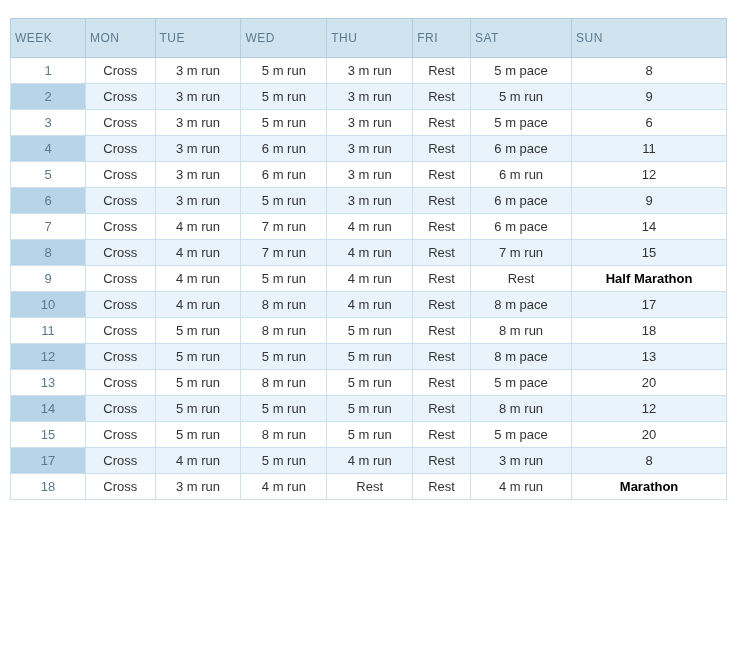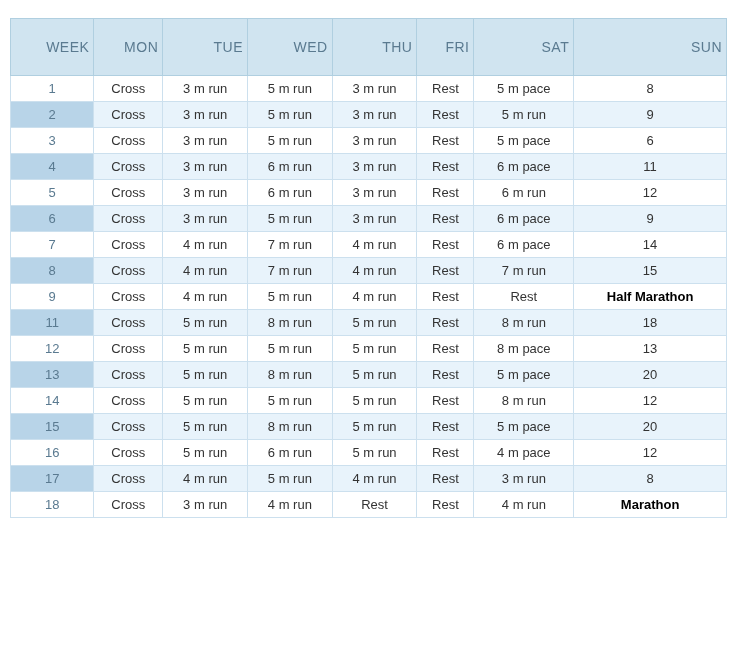--- a/index.html
+++ b/index.html
@@ -17,23 +17,23 @@
       color: #000;
     }
     table {
       border-collapse: collapse;
       width: 100%;
     }
     th {
       background-color: #d0e4f0;
       color: #5a7a90;
       font-weight: normal;
-      text-align: right;
-      padding: 20px 4px;
-      font-size: 14px;
+      text-align: left;
+      padding: 12px 4px;
+      font-size: 12px;
       letter-spacing: 0.5px;
       border: 1px solid #b0cfe0;
     }
     td {
       text-align: center;
       padding: 5px 4px;
       border: 1px solid #cce0ee;
       color: #333;
     }
     tr:nth-child(even) td {
@@ -159,20 +159,30 @@
         <td>9</td>
         <td>Cross</td>
         <td>4 m run</td>
         <td>5 m run</td>
         <td>4 m run</td>
         <td>Rest</td>
         <td>Rest</td>
         <td class="bold-cell">Half Marathon</td>
       </tr>
       <tr>
+        <td>10</td>
+        <td>Cross</td>
+        <td>4 m run</td>
+        <td>8 m run</td>
+        <td>4 m run</td>
+        <td>Rest</td>
+        <td>8 m pace</td>
+        <td>17</td>
+      </tr>
+      <tr>
         <td>11</td>
         <td>Cross</td>
         <td>5 m run</td>
         <td>8 m run</td>
         <td>5 m run</td>
         <td>Rest</td>
         <td>8 m run</td>
         <td>18</td>
       </tr>
       <tr>
@@ -207,30 +217,20 @@
       </tr>
       <tr>
         <td>15</td>
         <td>Cross</td>
         <td>5 m run</td>
         <td>8 m run</td>
         <td>5 m run</td>
         <td>Rest</td>
         <td>5 m pace</td>
         <td>20</td>
-      </tr>
-      <tr>
-        <td>16</td>
-        <td>Cross</td>
-        <td>5 m run</td>
-        <td>6 m run</td>
-        <td>5 m run</td>
-        <td>Rest</td>
-        <td>4 m pace</td>
-        <td>12</td>
       </tr>
       <tr>
         <td>17</td>
         <td>Cross</td>
         <td>4 m run</td>
         <td>5 m run</td>
         <td>4 m run</td>
         <td>Rest</td>
         <td>3 m run</td>
         <td>8</td>

